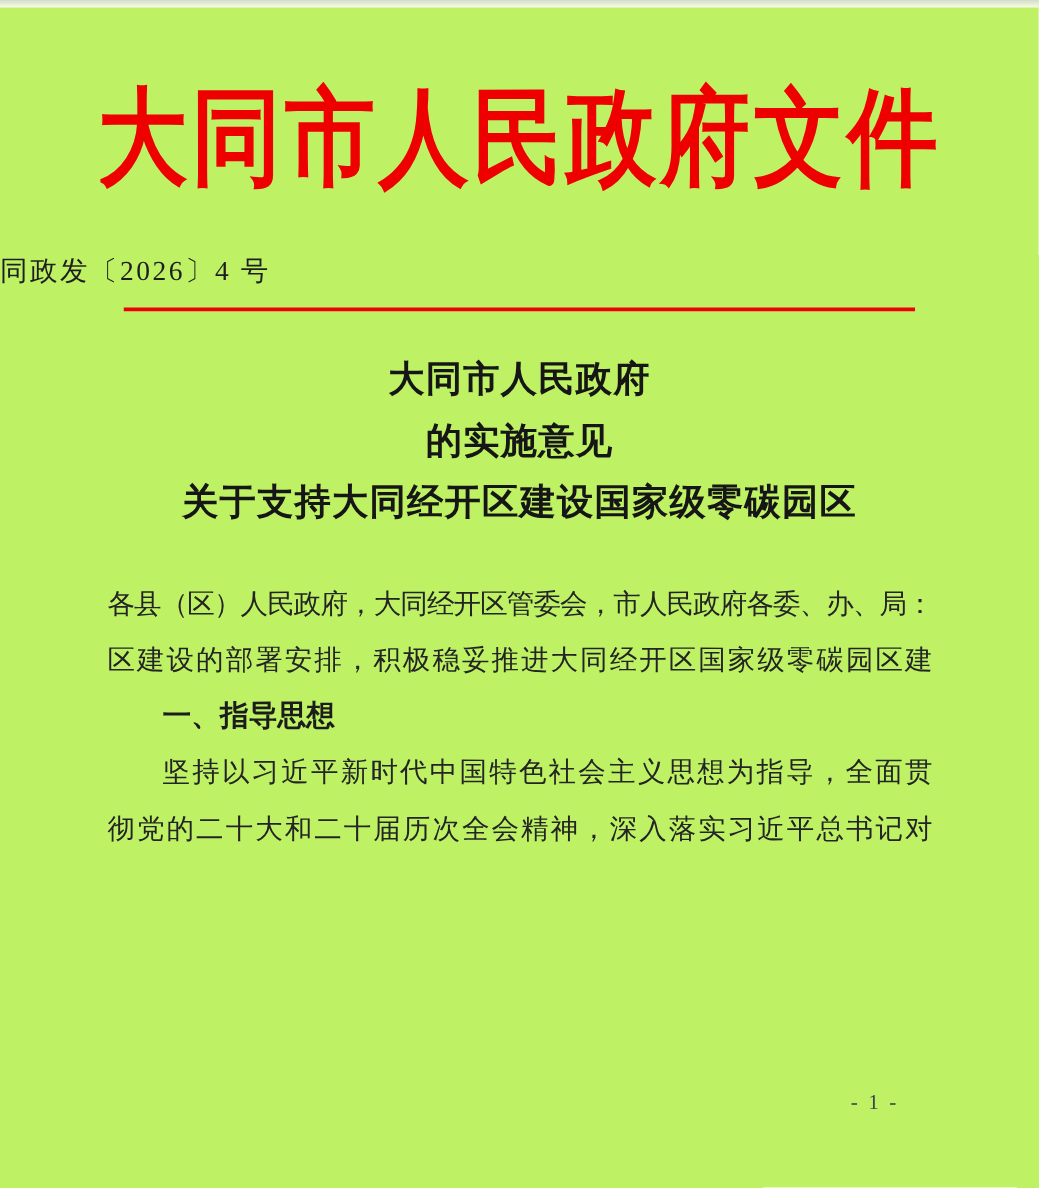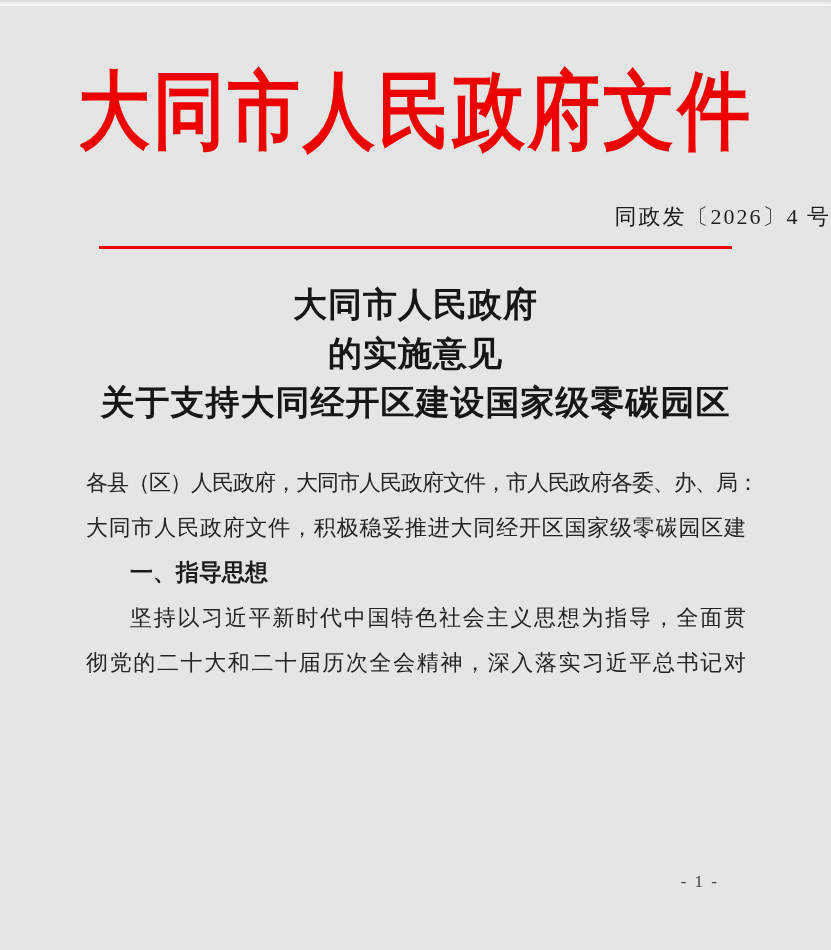--- a/index.html
+++ b/index.html
@@ -13,21 +13,21 @@
     height: 950px;
     position: relative;
     overflow: hidden;
     font-family: "Liberation Serif", serif;
     color: #242424;
   }
 
   .page {
     position: absolute;
     inset: 0;
-    background: #e5e5e5;
+    background: #bef264;
   }
 
   
   .top-edge {
     position: absolute;
     top: 0; left: 0; right: 0;
     height: 6px;
     background: linear-gradient(#d9d9d9, #ffffff);
     opacity: .85;
   }
@@ -45,21 +45,21 @@
     color: #ee0000;
     transform: scaleY(1.18);
     transform-origin: top center;
     white-space: nowrap;
   }
 
   
   .doc-number {
     position: absolute;
     top: 202px; left: 0; right: 0;
-    text-align: right;
+    text-align: left;
     font-size: 22px;
     letter-spacing: 2px;
     color: #1e1e1e;
   }
 
   
   .red-divider {
     position: absolute;
     top: 246px;
     left: 99px;
@@ -68,21 +68,21 @@
     background: #ee0000;
   }
 
   
   .doc-title {
     position: absolute;
     top: 280px; left: 0; right: 0;
     text-align: center;
     font-family: "Liberation Serif", serif;
     font-weight: 700;
-    font-size: 34px;
+    font-size: 29px;
     line-height: 49px;
     color: #161616;
     letter-spacing: 1px;
   }
 
   
   .body-text {
     position: absolute;
     top: 460px;
     left: 86px;
@@ -138,23 +138,23 @@
   <div class="red-divider"></div>
 
   <div class="doc-title">
     <div>大同市人民政府</div>
     <div>的实施意见</div>
     <div>关于支持大同经开区建设国家级零碳园区</div>
   </div>
 
   <div class="body-text">
 
-    <div class="line compress">各县（区）人民政府，大同市人民政府文件，市人民政府各委、办、局：</div>
+    <div class="line compress">各县（区）人民政府，大同经开区管委会，市人民政府各委、办、局：</div>
 
-    <div class="line">大同市人民政府文件，积极稳妥推进大同经开区国家级零碳园区建</div>
+    <div class="line">区建设的部署安排，积极稳妥推进大同经开区国家级零碳园区建</div>
 
     <div class="line heading indent no-fill">一、指导思想</div>
 
     <div class="line indent">坚持以习近平新时代中国特色社会主义思想为指导，全面贯</div>
     <div class="line">彻党的二十大和二十届历次全会精神，深入落实习近平总书记对</div>
 
   </div>
 
   <div class="page-number">- 1 -</div>
 

